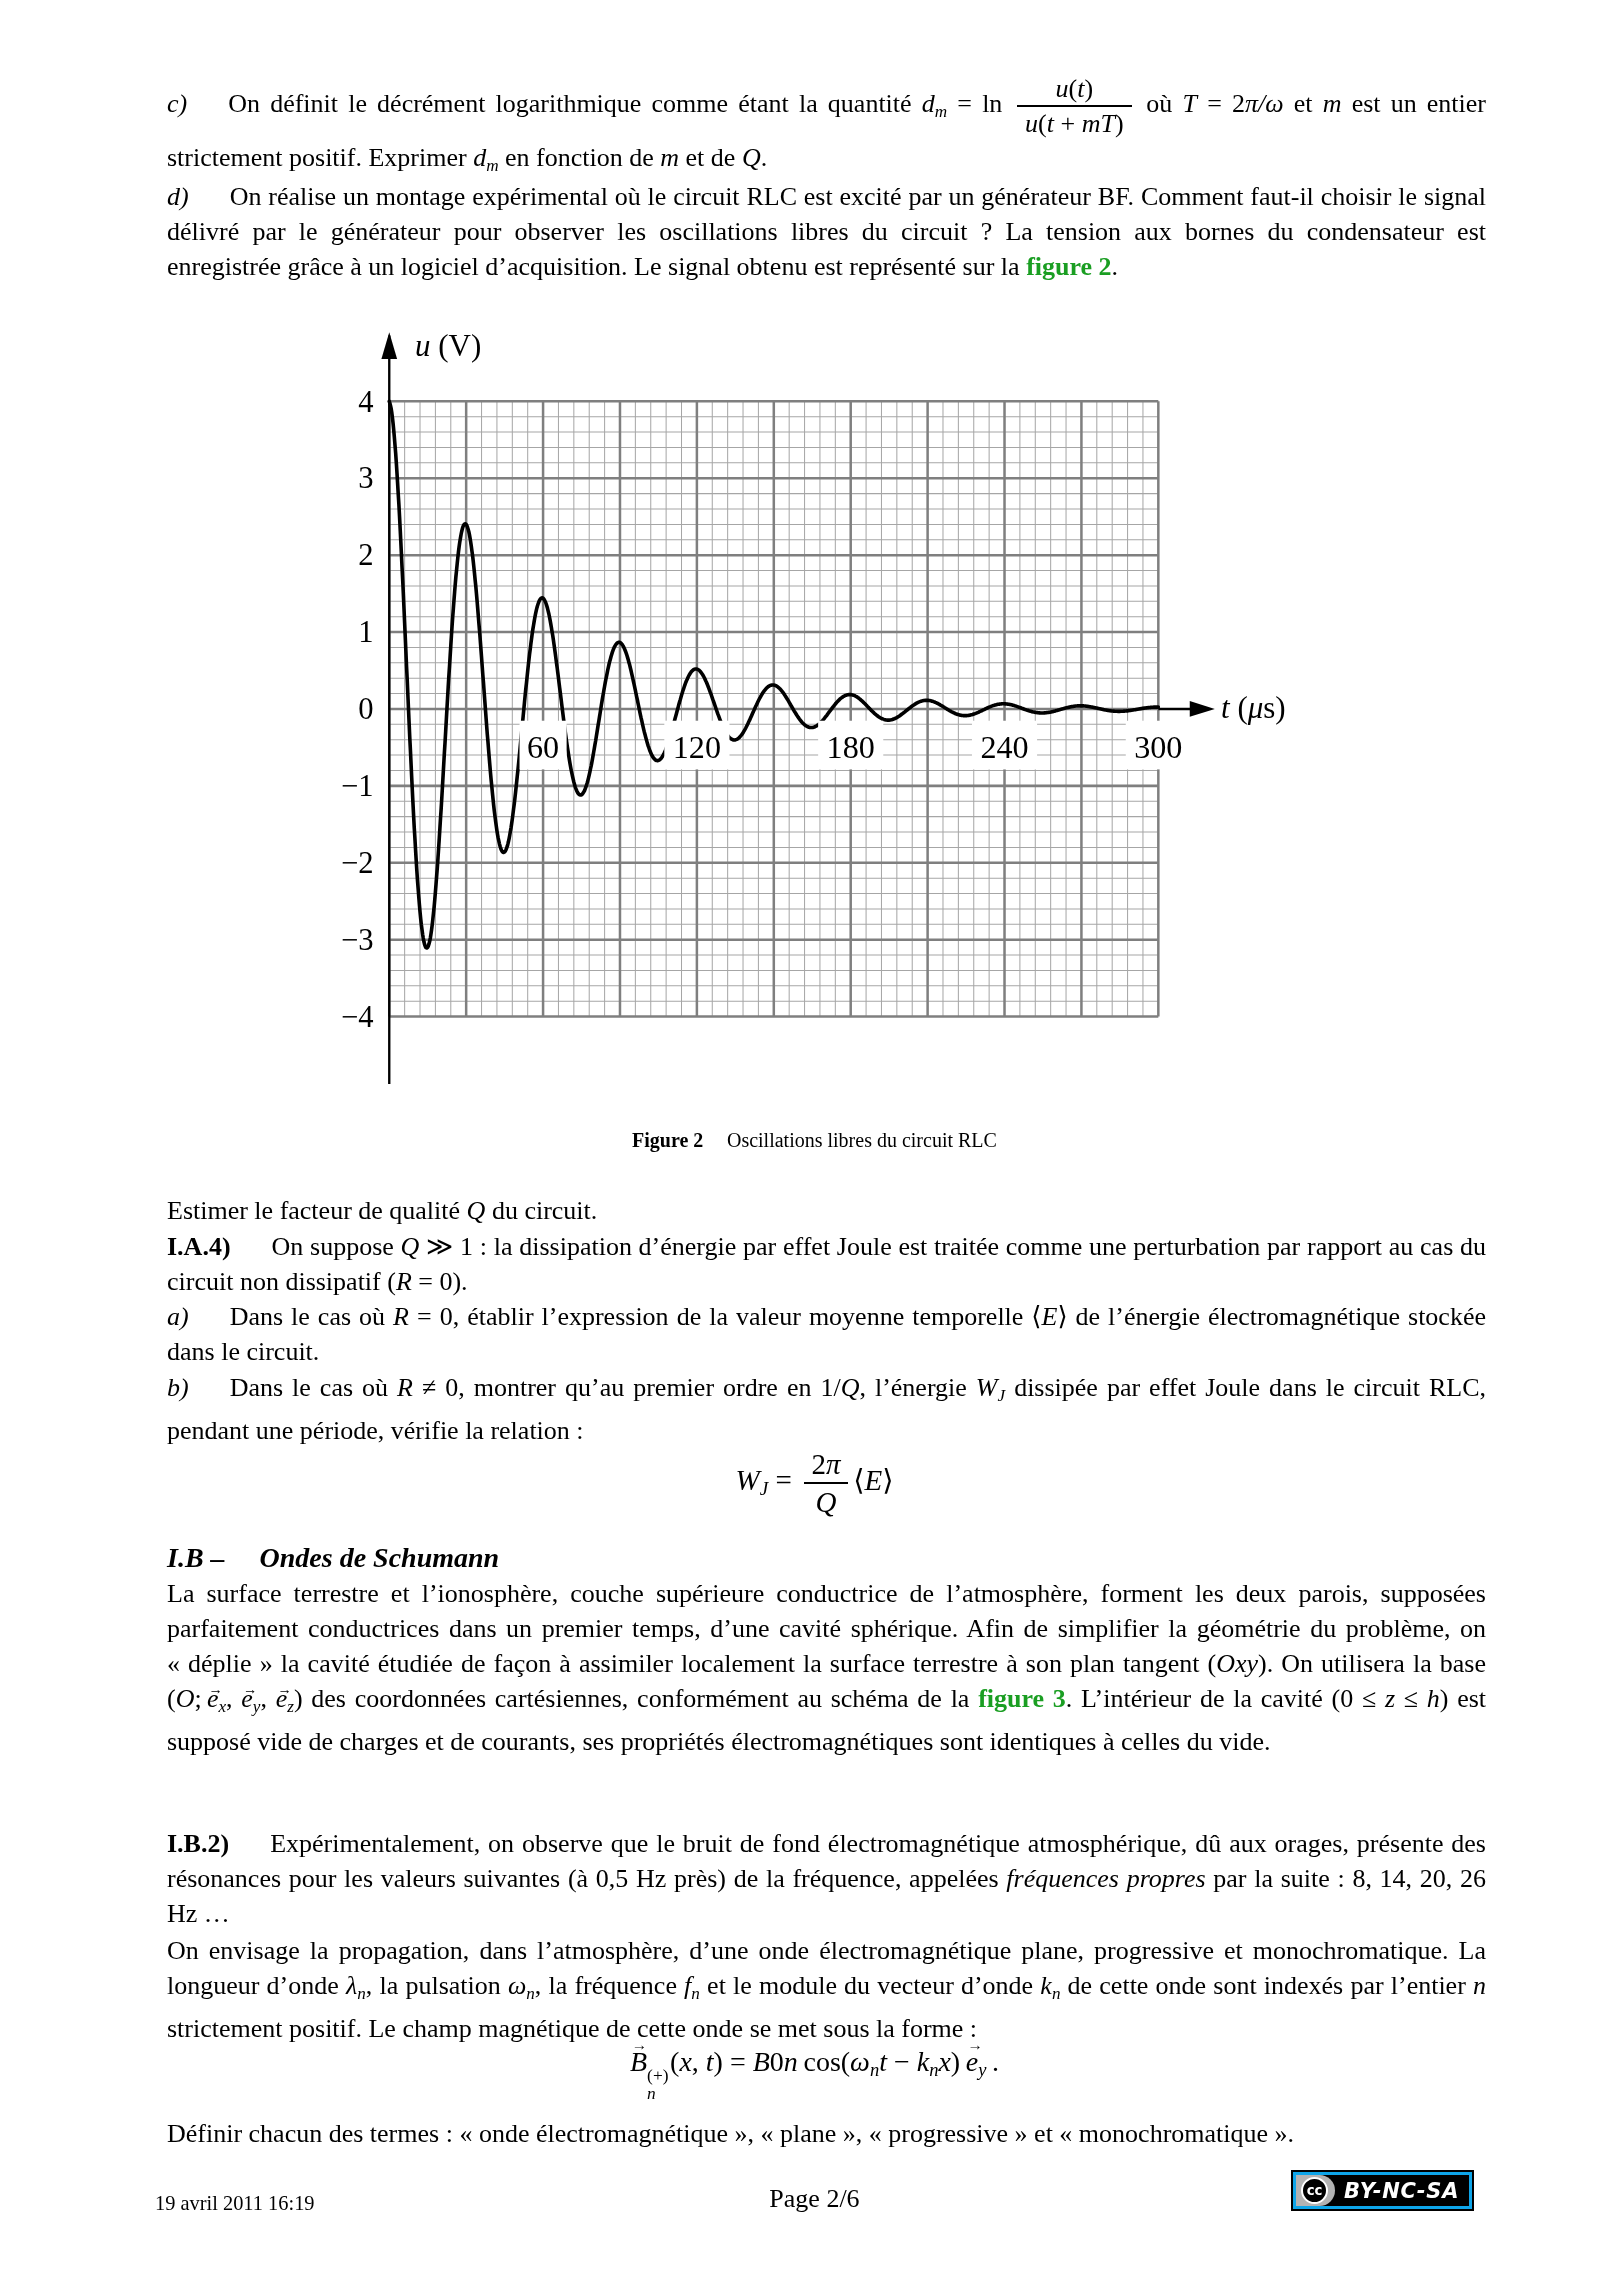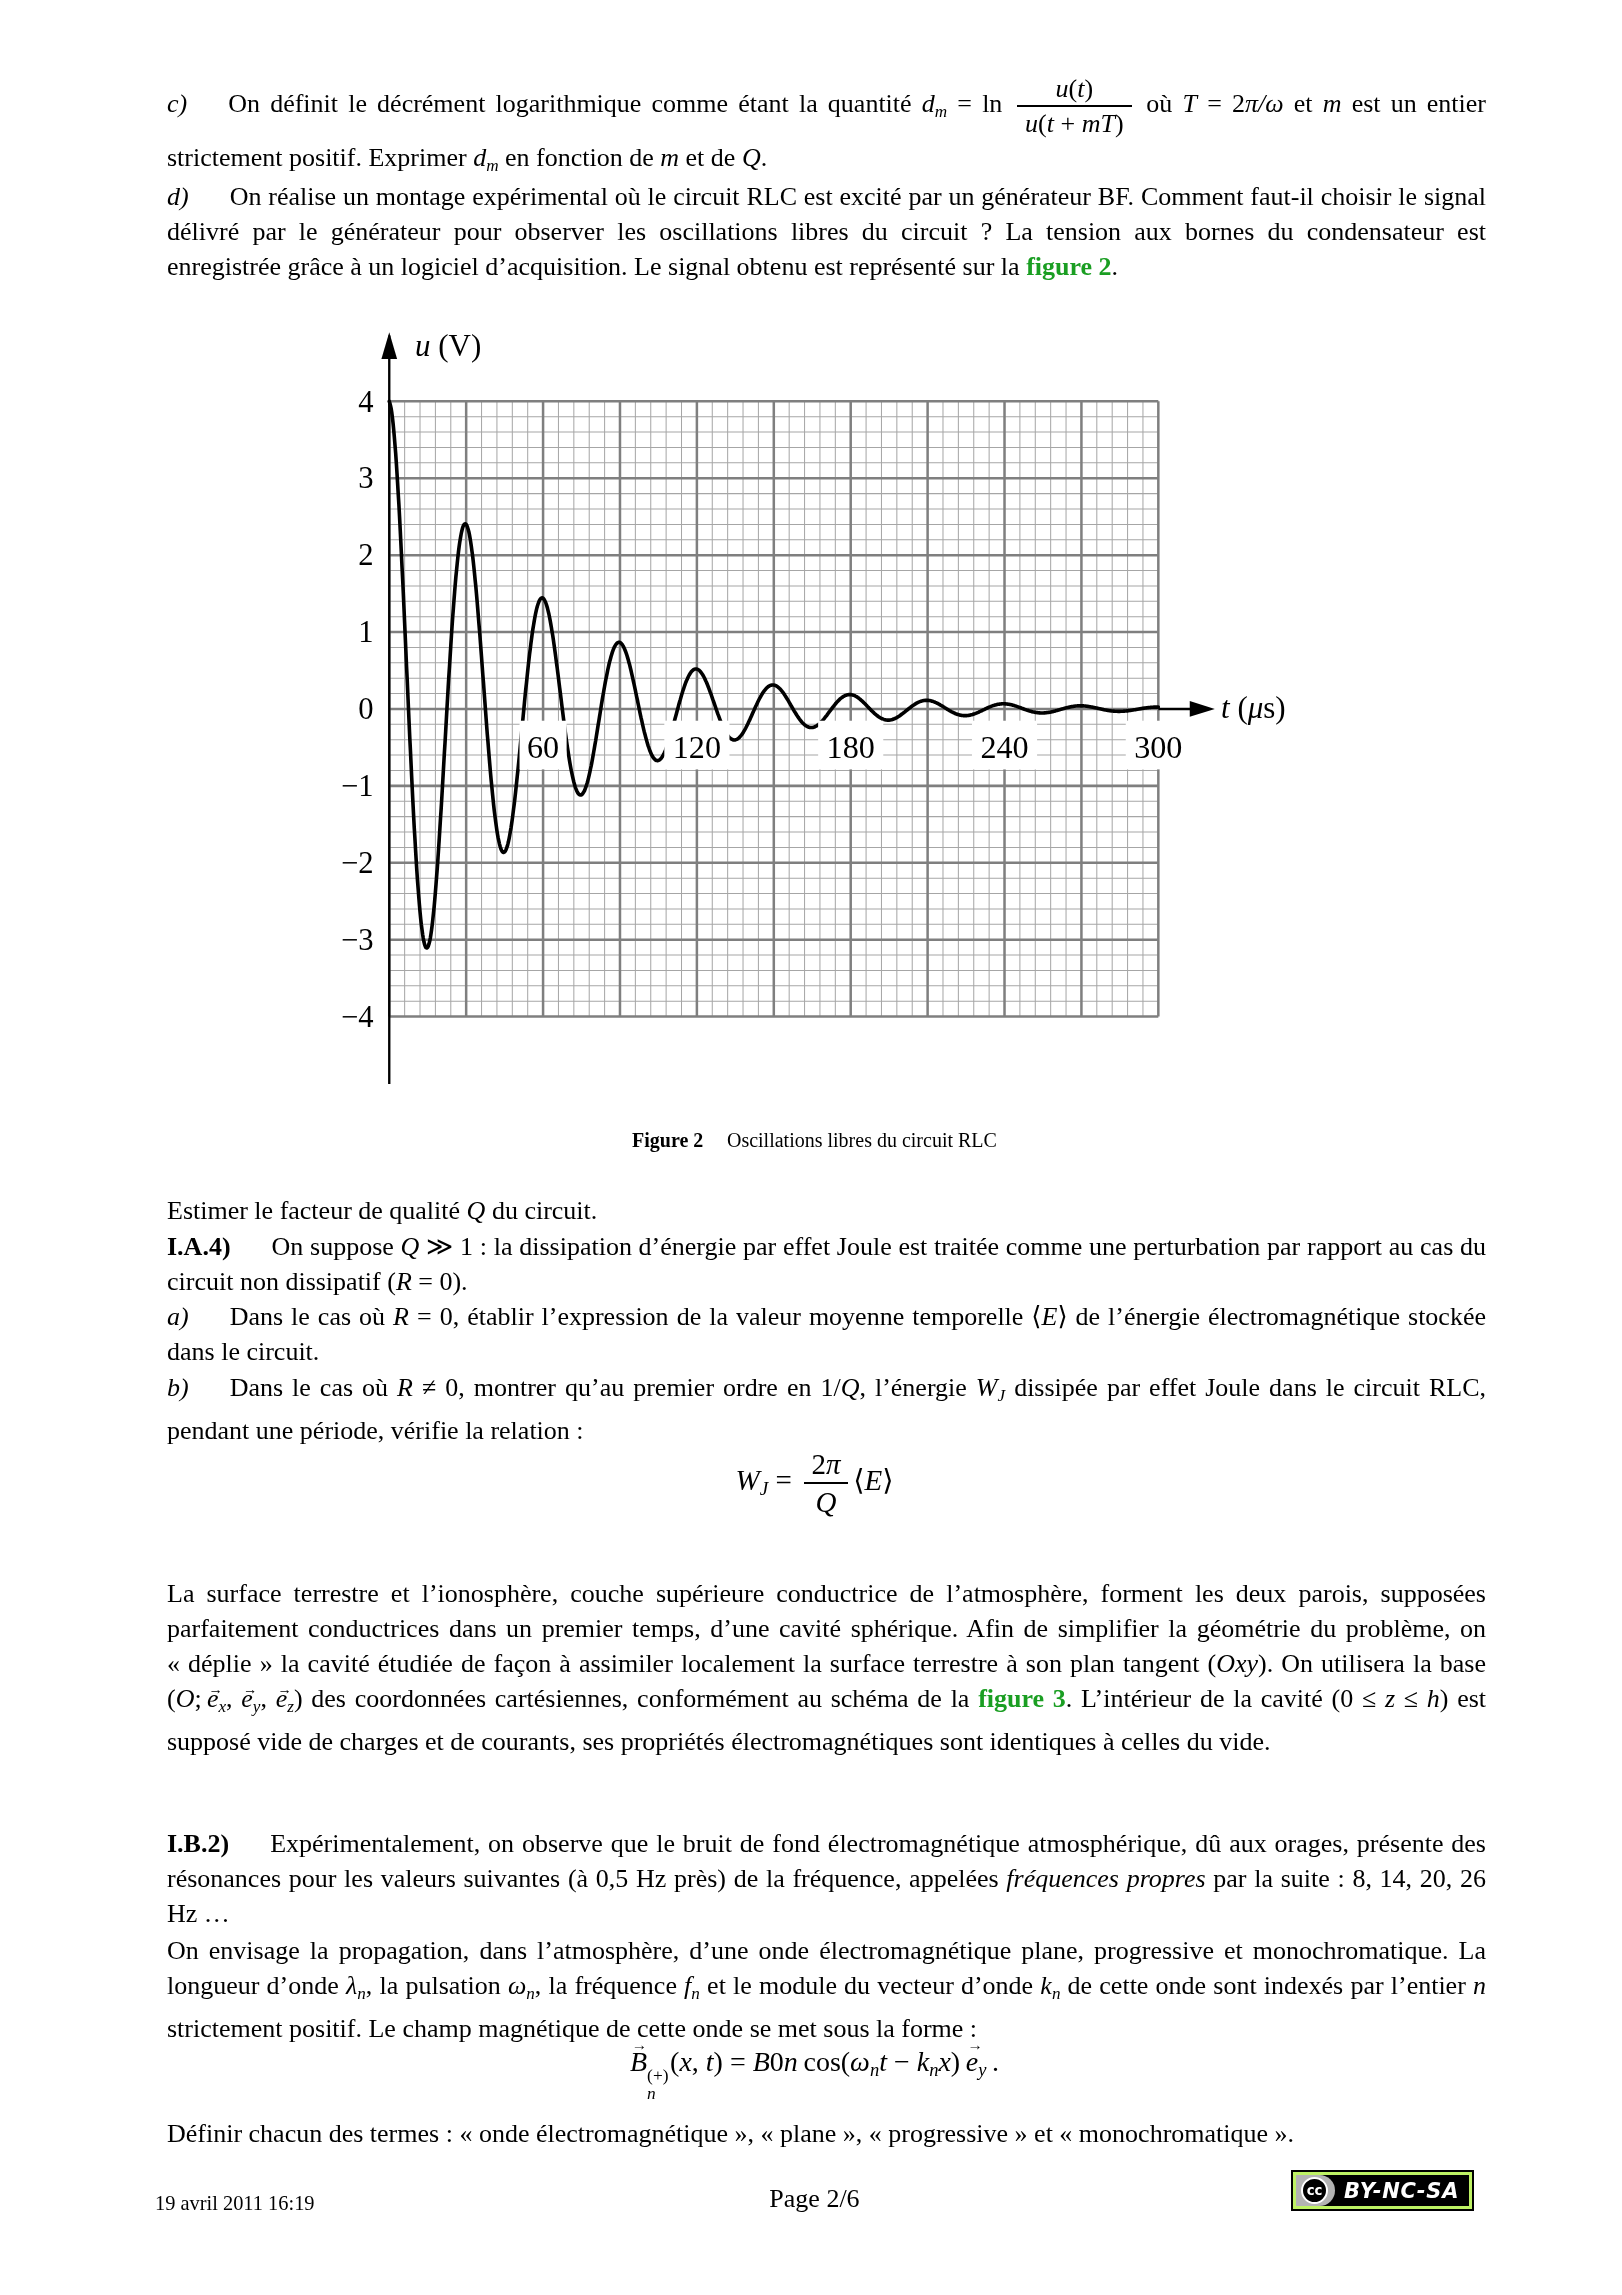--- a/index.html
+++ b/index.html
@@ -26,21 +26,21 @@
   .caption{position:absolute;left:155px;width:1319px;text-align:center;font-size:20px;}
   .cap-label{font-weight:bold;margin-right:23.6px;}
   
   .chart{position:absolute;left:330px;top:326px;width:1021px;height:824px;}
   .chart svg{position:absolute;left:0;top:0;}
   svg text{font-family:"Liberation Serif","DejaVu Serif",serif;}
   .axis-label{position:absolute;font-size:31px;white-space:nowrap;}
   
   .footer-date{position:absolute;left:155px;top:2192px;font-size:20.4px;}
   .footer-page{position:absolute;left:155px;width:1319px;top:2184px;text-align:center;font-size:26px;}
-  .cc-badge{position:absolute;left:1291px;top:2170px;border:2.4px solid #000;background:#bef264;padding:3.1px;display:flex;cursor:pointer;}
+  .cc-badge{position:absolute;left:1291px;top:2170px;border:2.4px solid #000;background:#0ea5e9;padding:3.1px;display:flex;cursor:pointer;}
   .cc-inner{background:#000;display:flex;align-items:center;height:31px;min-width:163px;}
   .cc-logo-bg{background:#b3b3b3;border-radius:0 16.5px 16.5px 0;height:31px;display:flex;align-items:center;padding:0 6.3px 0 4.7px;}
   .cc-circle{width:23.6px;height:23.6px;border-radius:50%;background:#000;border:2.4px solid #fff;color:#fff;
     display:flex;align-items:center;justify-content:center;
     font-family:"DejaVu Sans","Liberation Sans",sans-serif;font-weight:bold;font-size:13.3px;letter-spacing:0;}
   .cc-text{color:#fff;font-family:"DejaVu Sans","Liberation Sans",sans-serif;font-weight:bold;font-size:21px;
     flex:1;text-align:center;padding:0 9.4px;letter-spacing:0.8px;font-style:italic;}
 </style>
 </head>
 <body>
@@ -177,20 +177,21 @@
     <span class="cap-label">Figure 2</span><span>Oscillations libres du circuit RLC</span>
   </div>
 
   <div class="blk single" style="top:1193px"><span>Estimer le facteur de qualité </span><span class="s-i">Q</span><span> du circuit.</span></div>
   <div class="blk" style="top:1229px"><span class="s-b s-lbl">I.A.4)</span><span>On suppose </span><span class="s-i">Q</span><span> ≫ 1&nbsp;: la dissipation d’énergie par effet Joule est traitée comme une perturbation par rapport au cas du circuit non dissipatif (</span><span class="s-i">R</span><span> = 0).</span></div>
   <div class="blk" style="top:1299px"><span class="s-i s-lbl">a)</span><span>Dans le cas où </span><span class="s-i">R</span><span> = 0, établir l’expression de la valeur moyenne temporelle ⟨</span><span class="s-i">E</span><span>⟩ de l’énergie électromagnétique stockée dans le circuit.</span></div>
   <div class="blk" style="top:1370px"><span class="s-i s-lbl">b)</span><span>Dans le cas où </span><span class="s-i">R</span><span> ≠ 0, montrer qu’au premier ordre en 1/</span><span class="s-i">Q</span><span>, l’énergie </span><span class="s-i">W</span><span class="s-sub s-i">J</span><span> dissipée par effet Joule dans le circuit RLC, pendant une période, vérifie la relation&nbsp;:</span></div>
 
   <div class="formula" style="top:1446px"><span class="s-i">W</span><span class="s-sub s-i">J</span><span> = </span><span class="frac"><span class="num"><span>2</span><span class="s-i">π</span></span><span class="den"><span class="s-i">Q</span></span></span><span>⟨</span><span class="s-i">E</span><span>⟩</span></div>
 
+  <div class="blk single" style="top:1540px;font-size:28px"><span class="s-bi s-lbl2">I.B –</span><span class="s-bi">Ondes de Schumann</span></div>
   <div class="blk" style="top:1576px"><span>La surface terrestre et l’ionosphère, couche supérieure conductrice de l’atmosphère, forment les deux parois, supposées parfaitement conductrices dans un premier temps, d’une cavité sphérique. Afin de simplifier la géométrie du problème, on «&nbsp;déplie&nbsp;» la cavité étudiée de façon à assimiler localement la surface terrestre à son plan tangent (</span><span class="s-i">Oxy</span><span>). On utilisera la base (</span><span class="s-i">O</span><span>; </span><span class="s-i s-vec">e</span><span class="s-sub s-i">x</span><span>, </span><span class="s-i s-vec">e</span><span class="s-sub s-i">y</span><span>, </span><span class="s-i s-vec">e</span><span class="s-sub s-i">z</span><span>) des coordonnées cartésiennes, conformément au schéma de la </span><span class="s-g">figure 3</span><span>. L’intérieur de la cavité (0 ≤ </span><span class="s-i">z</span><span> ≤ </span><span class="s-i">h</span><span>) est supposé vide de charges et de courants, ses propriétés électromagnétiques sont identiques à celles du vide.</span></div>
   <div class="blk" style="top:1826px"><span class="s-b s-lbl">I.B.2)</span><span>Expérimentalement, on observe que le bruit de fond électromagnétique atmosphérique, dû aux orages, présente des résonances pour les valeurs suivantes (à 0,5 Hz près) de la fréquence, appelées </span><span class="s-i">fréquences propres</span><span> par la suite&nbsp;: 8, 14, 20, 26 Hz …</span></div>
   <div class="blk" style="top:1933px"><span>On envisage la propagation, dans l’atmosphère, d’une onde électromagnétique plane, progressive et monochromatique. La longueur d’onde </span><span class="s-i">λ</span><span class="s-sub s-i">n</span><span>, la pulsation </span><span class="s-i">ω</span><span class="s-sub s-i">n</span><span>, la fréquence </span><span class="s-i">f</span><span class="s-sub s-i">n</span><span> et le module du vecteur d’onde </span><span class="s-i">k</span><span class="s-sub s-i">n</span><span> de cette onde sont indexés par l’entier </span><span class="s-i">n</span><span> strictement positif. Le champ magnétique de cette onde se met sous la forme&nbsp;:</span></div>
 
   <div class="formula" style="top:2046px;font-size:28px"><span class="s-i s-vec">B</span><span class="supsub">
         <span><span>(+)</span></span>
         <span><span class="s-i">n</span></span>
       </span><span>(</span><span class="s-i">x</span><span>, </span><span class="s-i">t</span><span>) = </span><span class="s-i">B</span><span>0</span><span class="s-i">n</span><span> cos(</span><span class="s-i">ω</span><span class="s-sub s-i">n</span><span class="s-i">t</span><span> − </span><span class="s-i">k</span><span class="s-sub s-i">n</span><span class="s-i">x</span><span>) </span><span class="s-i s-vec">e</span><span class="s-sub s-i">y</span><span> .</span></div>
 
   <div class="blk single" style="top:2116px"><span>Définir chacun des termes&nbsp;: «&nbsp;onde électromagnétique&nbsp;», «&nbsp;plane&nbsp;», «&nbsp;progressive&nbsp;» et «&nbsp;monochromatique&nbsp;».</span></div>

